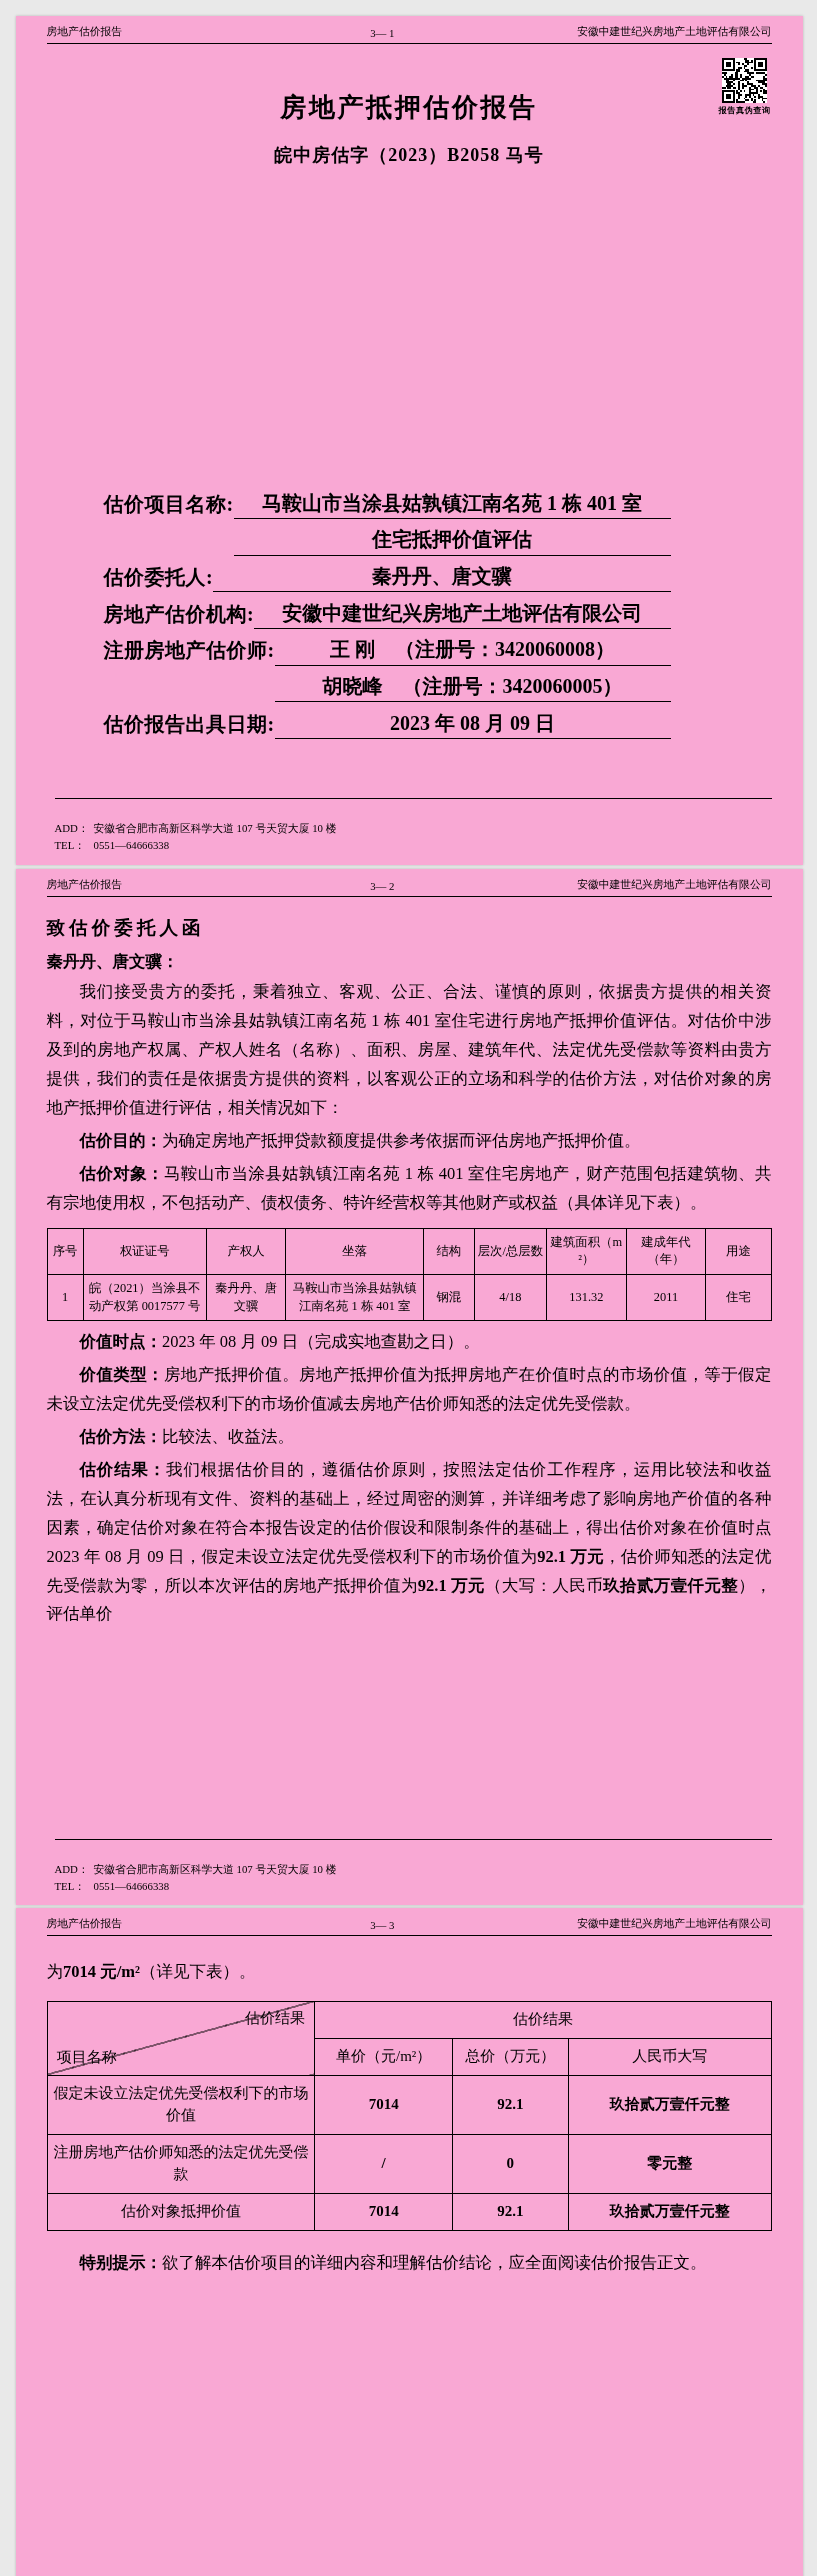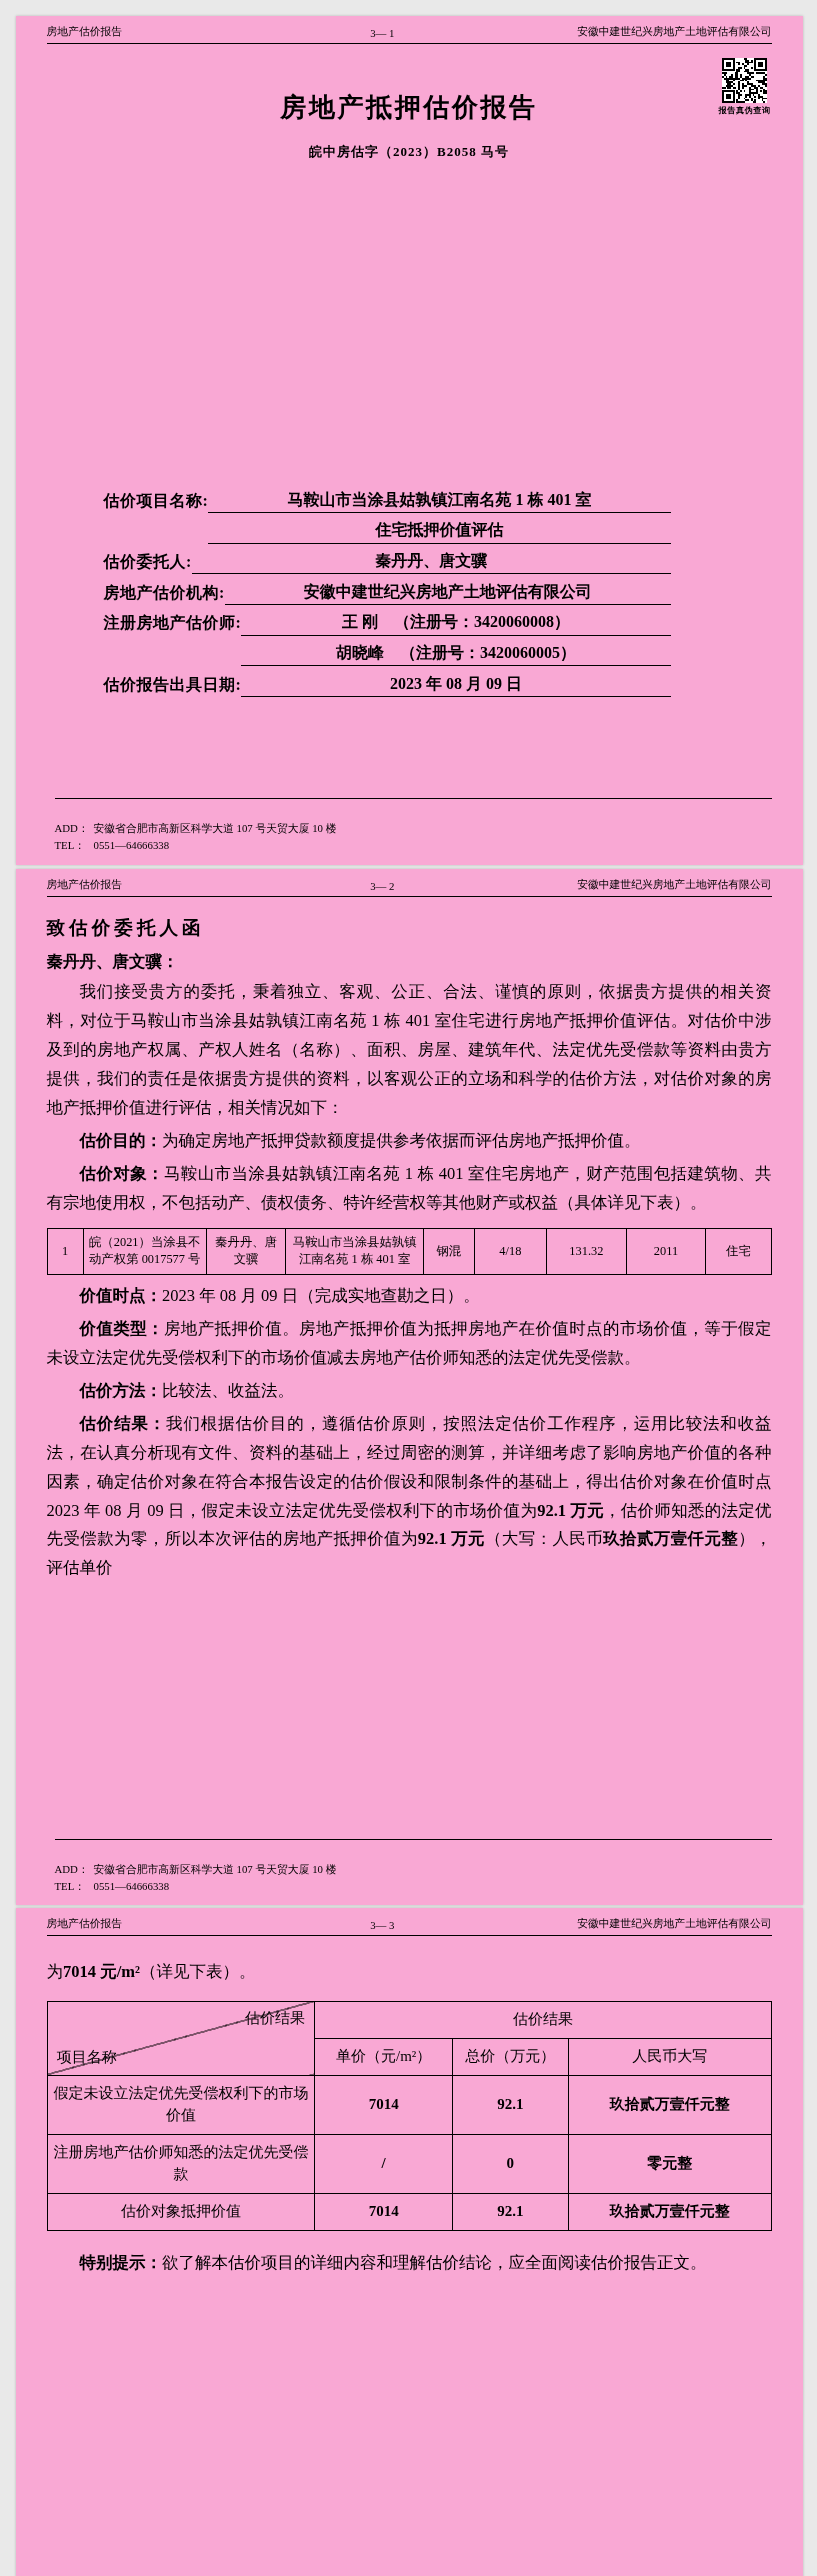--- a/index.html
+++ b/index.html
@@ -22,22 +22,22 @@
   .pf-label { display:inline-block; min-width:39px; }
 
   .b { font-weight:bold; }
   .lbl { font-weight:bold; }
 
   
   .qr-block { position:absolute; top:42px; right:32px; width:52px; text-align:center; }
   .qr-block svg { display:block; margin:0 auto; }
   .qr-caption { font-size:8.2px; font-weight:bold; margin-top:2.6px; white-space:nowrap; letter-spacing:0.5px; }
   .cover-title { margin-top:46px; text-align:center; font-size:26px; font-weight:bold; letter-spacing:2.6px; }
-  .cover-docno { margin-top:18.5px; text-align:center; font-size:13px; font-weight:bold; letter-spacing:1px; }
-  .cover-form  { position:absolute; top:474px; left:88px; right:132px; font-size:16px; font-weight:bold; }
+  .cover-docno { margin-top:18.5px; text-align:center; font-size:18px; font-weight:bold; letter-spacing:1px; }
+  .cover-form  { position:absolute; top:474px; left:88px; right:132px; font-size:20px; font-weight:bold; }
   .f-row { display:flex; align-items:flex-end; margin-bottom:7.2px; }
   .f-label { white-space:nowrap; padding-bottom:1.5px; letter-spacing:0.5px; }
   .f-label.spacer { visibility:hidden; }
   .f-value { flex:1; text-align:center; border-bottom:1px solid #000; padding-bottom:1.5px; min-height:20.6px; }
 
   
   .letter-heading { margin:17.5px 0 11.3px; text-align:left; font-size:18.5px; font-weight:bold; letter-spacing:4.1px; }
   .salutation { font-size:16.5px; font-weight:bold; margin-bottom:5.2px; }
   .para { font-size:16.5px; line-height:1.75; text-align:justify; text-indent:2em; margin-bottom:4.1px; }
 
@@ -344,20 +344,31 @@
           <col style="width:17%">
           <col style="width:11%">
           <col style="width:19%">
           <col style="width:7%">
           <col style="width:10%">
           <col style="width:11%">
           <col style="width:11%">
           <col style="width:9%">
       </colgroup>
       <tbody>
+          <tr>
+        <th>序号</th>
+        <th>权证证号</th>
+        <th>产权人</th>
+        <th>坐落</th>
+        <th>结构</th>
+        <th>层次/总层数</th>
+        <th>建筑面积（m²）</th>
+        <th>建成年代（年）</th>
+        <th>用途</th>
+      </tr>
       <tr>
         <td>1</td>
         <td>皖（2021）当涂县不动产权第 0017577 号</td>
         <td>秦丹丹、唐文骥</td>
         <td>马鞍山市当涂县姑孰镇江南名苑 1 栋 401 室</td>
         <td>钢混</td>
         <td>4/18</td>
         <td>131.32</td>
         <td>2011</td>
         <td>住宅</td>

